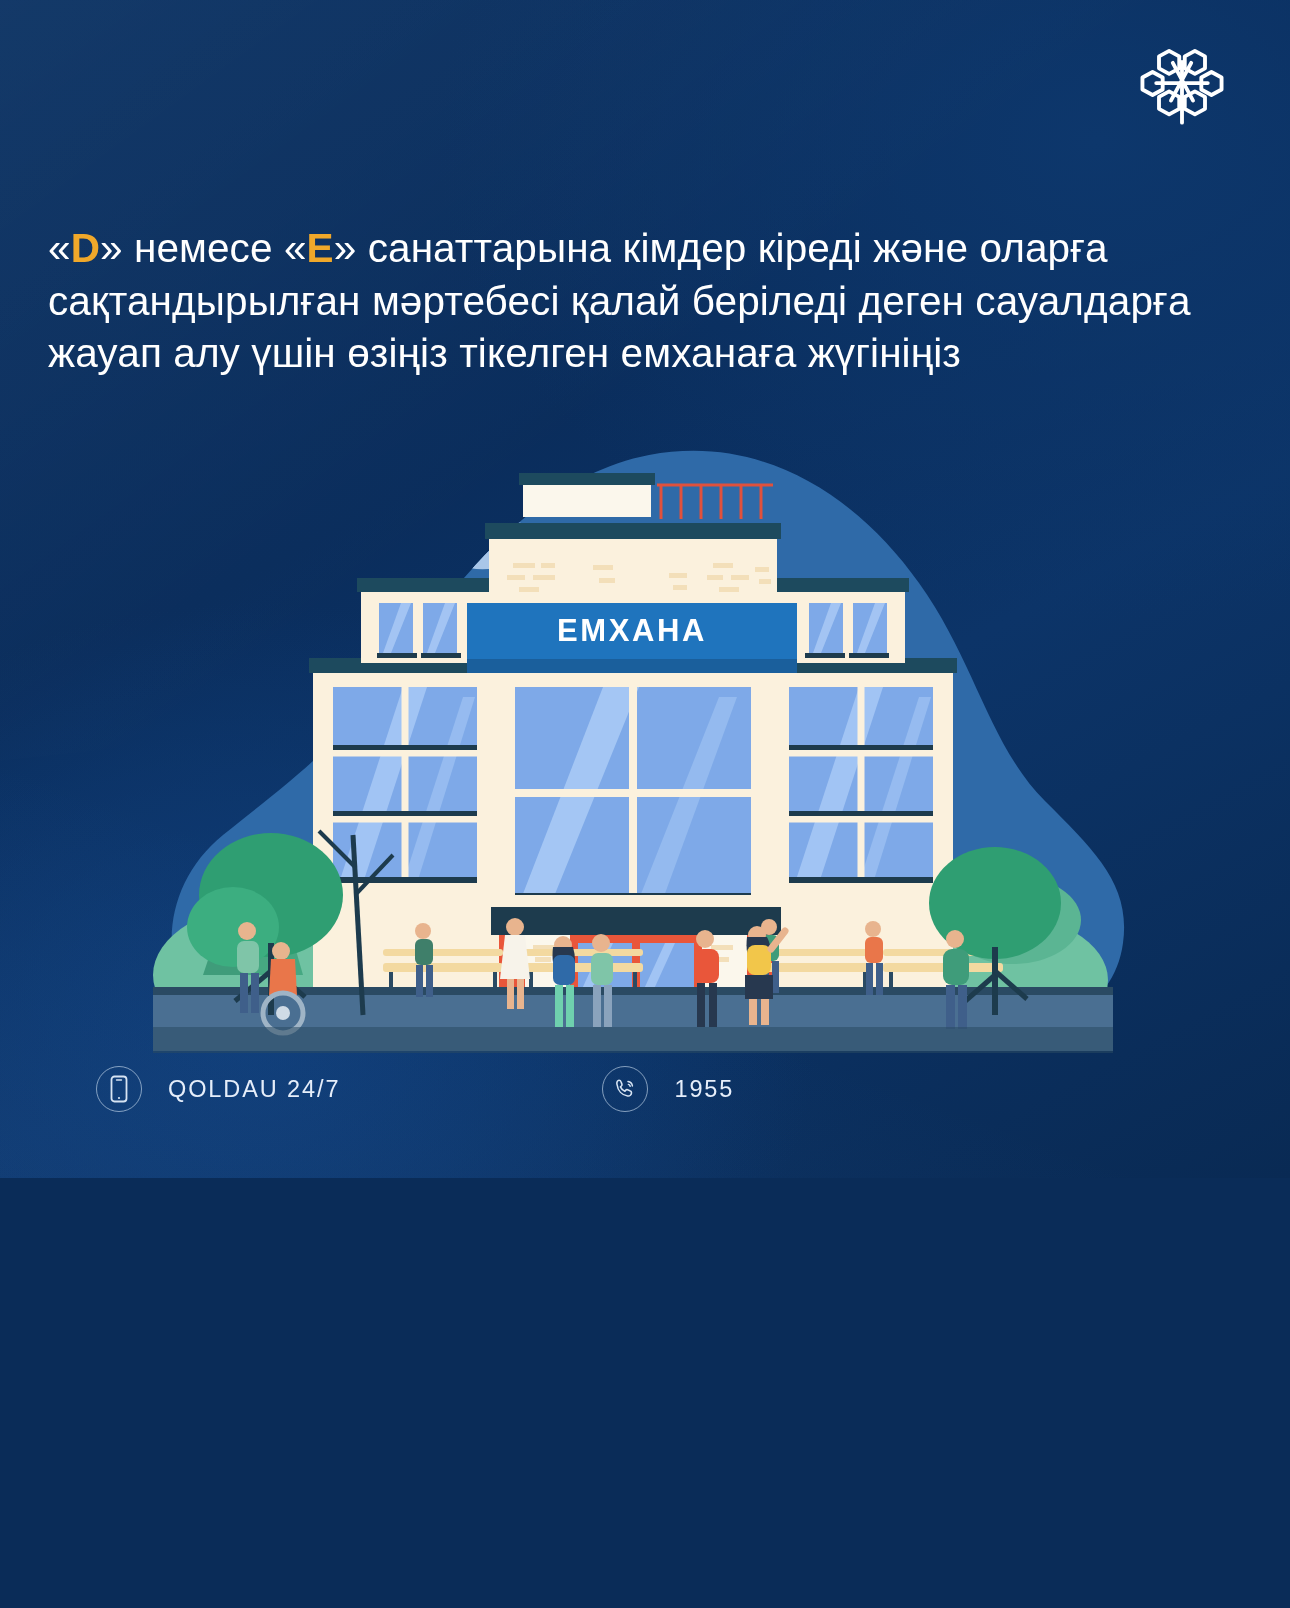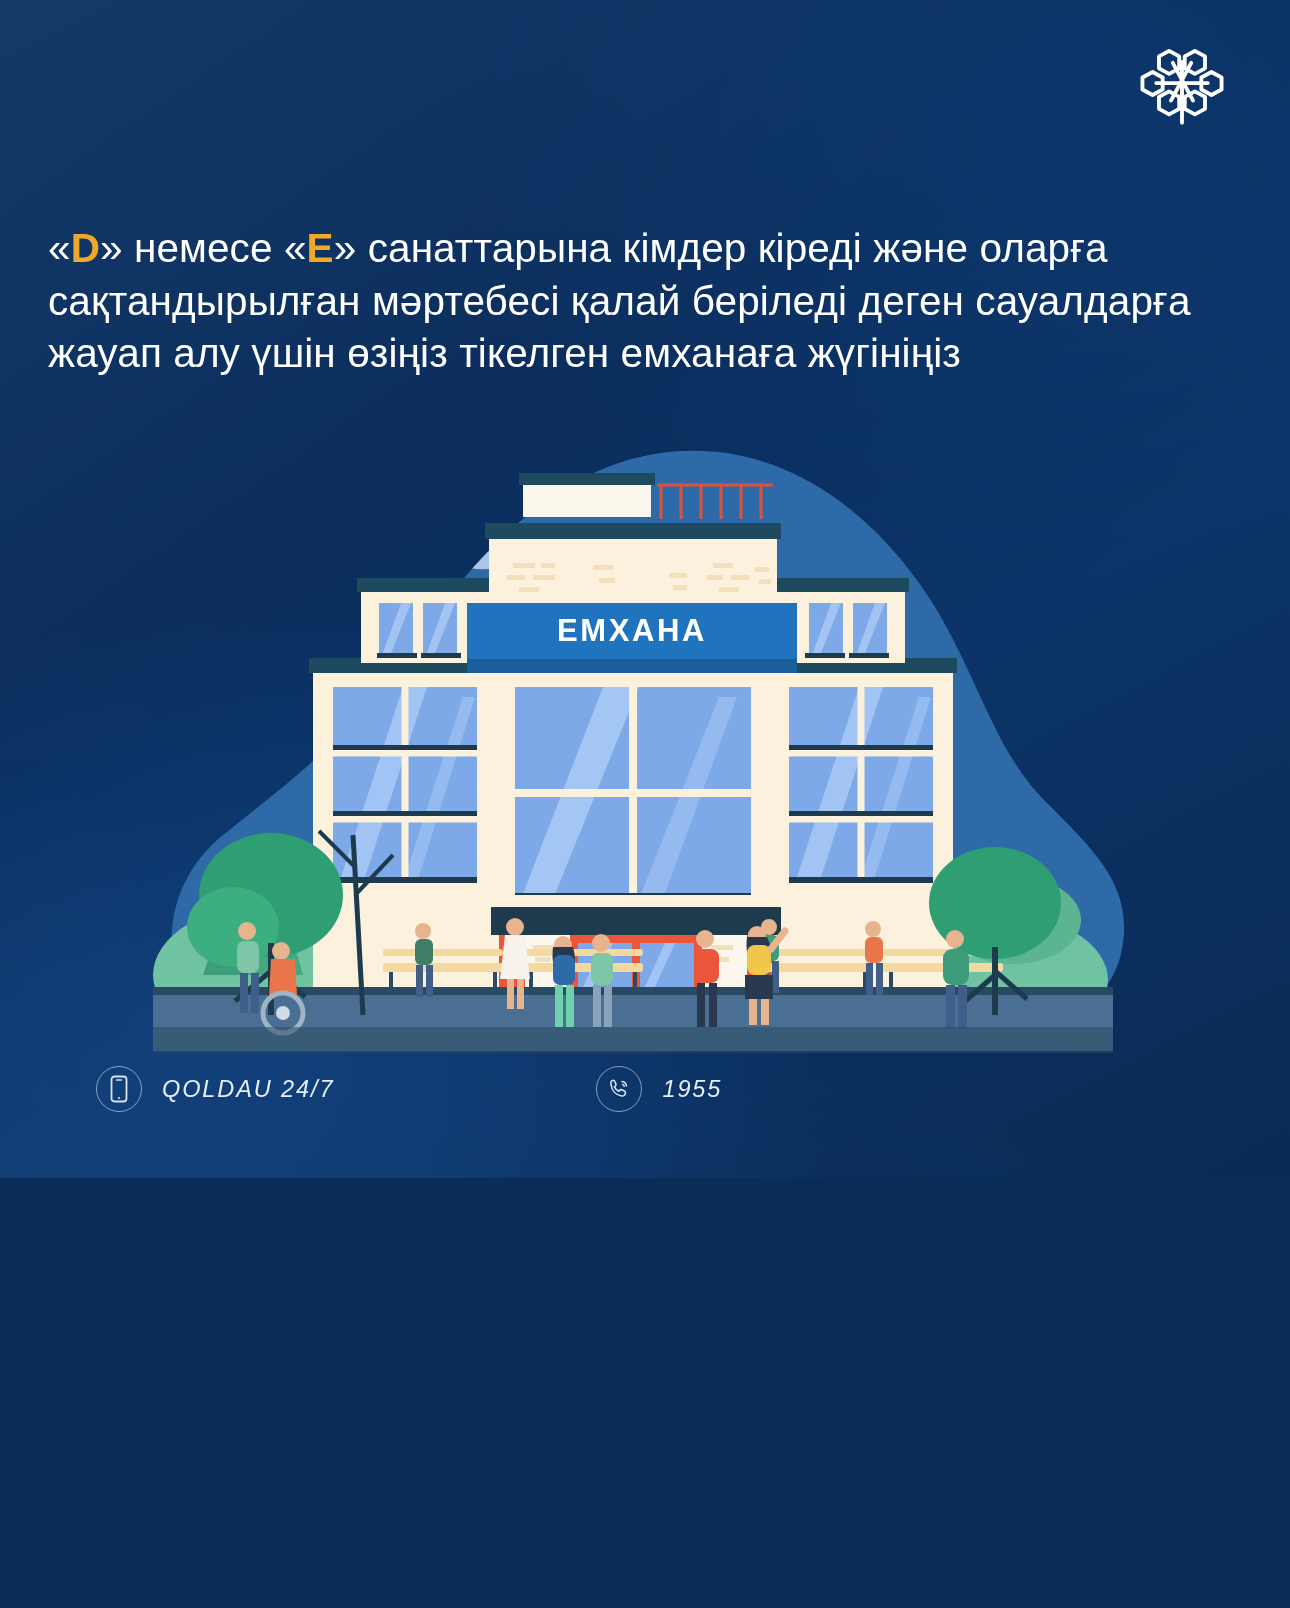--- a/index.html
+++ b/index.html
@@ -64,21 +64,21 @@
   .sign-text {
     font-family:"Liberation Sans", sans-serif;
     font-size:31px; font-weight:700; fill:#ffffff; letter-spacing:2.6px;
   }
 
   
   .footer {
     position:absolute; left:0; right:0; bottom:66px;
     display:flex; align-items:center;
   }
-  .fitem { display:flex; align-items:center; gap:20px;font-style:italic; }
+  .fitem { display:flex; align-items:center; gap:26px; }
   .fitem.a { margin-left:96px; }
   .fitem.b { margin-left:262px; }
   .fitem.c { margin-left:190px; }
   .ficon {
     width:46px; height:46px; border-radius:50%;
     border:1.6px solid rgba(205,222,240,0.62);
     display:flex; align-items:center; justify-content:center;
     flex:0 0 auto;
   }
   .flabel {

